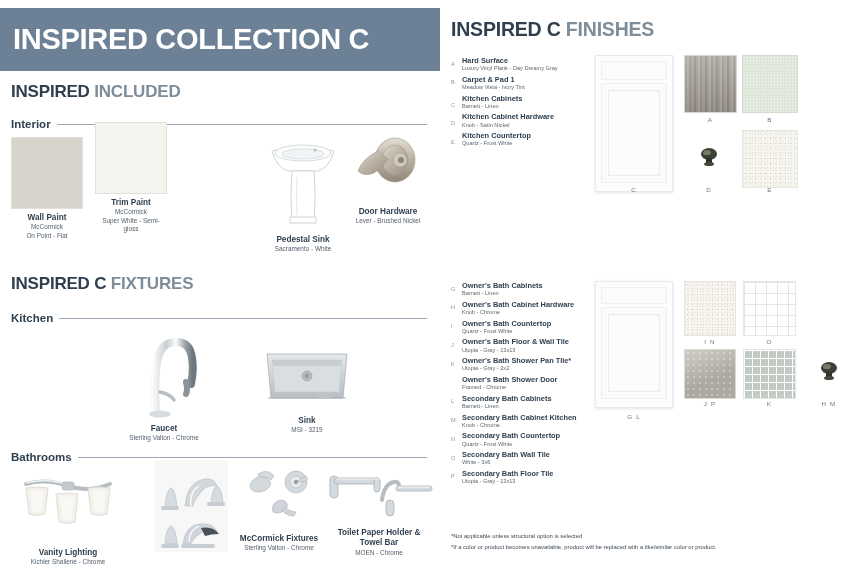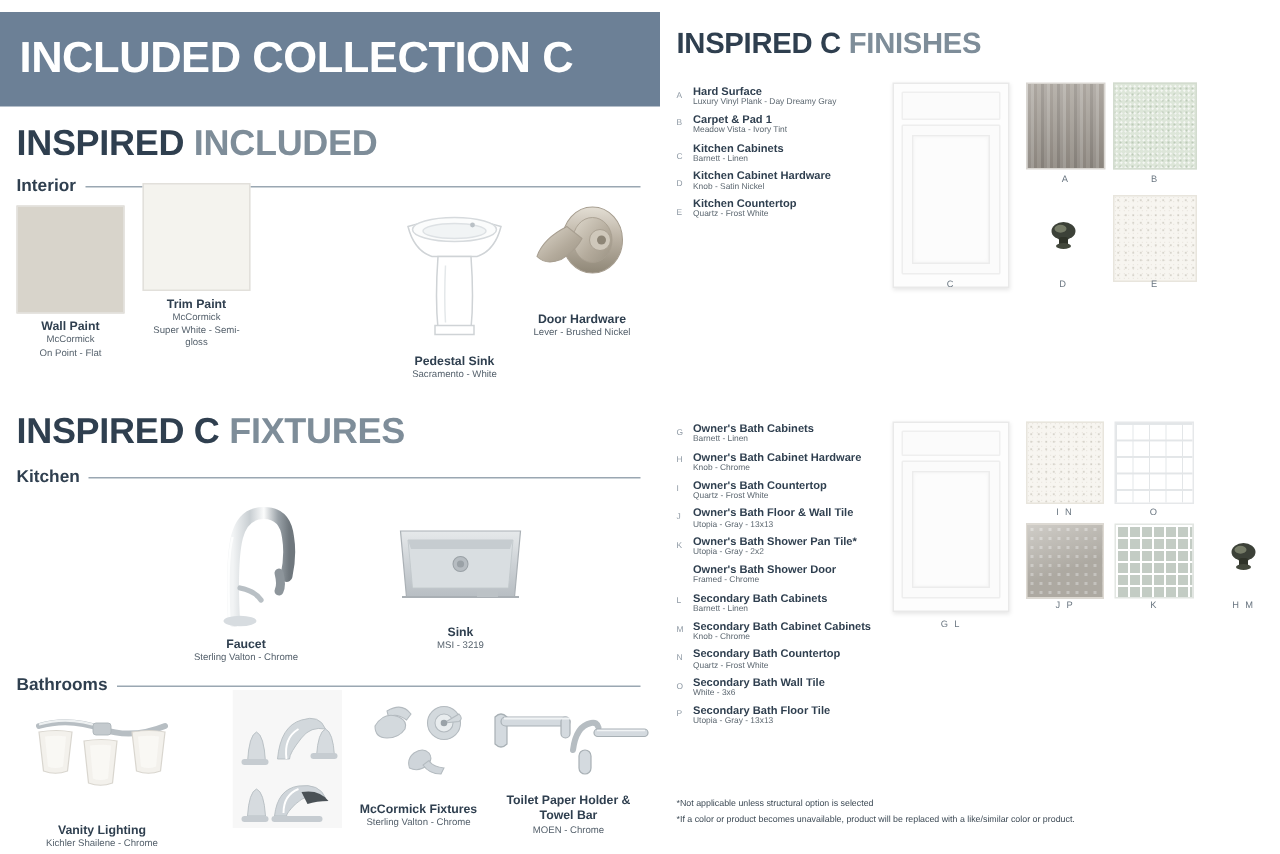--- a/index.html
+++ b/index.html
@@ -16,21 +16,21 @@
 
   .title-band {
     position: absolute; left: 0; top: 8px; width: 440px; height: 63px;
     background: #6c8096; display: flex; align-items: center;
   }
   .title-band .txt {
     color: #ffffff; font-size: 29px; font-weight: bold; letter-spacing: -0.3px;
     padding-left: 13px; white-space: nowrap;
   }
 
-  .sec-head { position: absolute; font-size: 24px; font-weight: bold; letter-spacing: -0.2px; white-space: nowrap; }
+  .sec-head { position: absolute; font-size: 17px; font-weight: bold; letter-spacing: -0.2px; white-space: nowrap; }
   .sec-head .w1 { color: #2f3f4f; }
   .sec-head .w2 { color: #7e8d99; font-weight: bold; }
 
   .sub-head { position: absolute; display: flex; align-items: center; width: 416px; }
   .sub-head .lbl { font-size: 11.5px; font-weight: bold; color: #2f3f4f; white-space: nowrap; padding-right: 6px; }
   .sub-head .rule { flex: 1; height: 1px; background: #9aa7b2; }
 
   .item { position: absolute; text-align: center; }
   .item .cap-t { font-size: 8.2px; font-weight: bold; color: #2f3f4f; line-height: 1.25; }
   .item .cap-s { font-size: 6.4px; color: #55616c; line-height: 1.3; }
@@ -156,21 +156,21 @@
   .knob { position: absolute; }
 </style>
 </head>
 <body>
 
 <div class="page">
 
   <div class="left-col">
 
     <div class="title-band">
-      <span class="txt">INCLUDED COLLECTION C</span>
+      <span class="txt">INSPIRED COLLECTION C</span>
     </div>
 
     <div class="sec-head" style="left:11px; top:82px;">
       <span class="w1">INSPIRED</span>
       <span class="w2">INCLUDED</span>
     </div>
 
     <div class="sub-head" style="left:11px; top:118px;">
       <span class="lbl">Interior</span>
       <span class="rule"></span>
@@ -461,21 +461,21 @@
         <div class="ft">Owner's Bath Shower Door</div>
         <div class="fs">Framed - Chrome</div>
       </div>
       <div class="frow">
         <span class="ltr">L</span>
         <div class="ft">Secondary Bath Cabinets</div>
         <div class="fs">Barnett - Linen</div>
       </div>
       <div class="frow">
         <span class="ltr">M</span>
-        <div class="ft">Secondary Bath Cabinet Cabinets</div>
+        <div class="ft">Secondary Bath Cabinet Kitchen</div>
         <div class="fs">Knob - Chrome</div>
       </div>
       <div class="frow">
         <span class="ltr">N</span>
         <div class="ft">Secondary Bath Countertop</div>
         <div class="fs">Quartz - Frost White</div>
       </div>
       <div class="frow">
         <span class="ltr">O</span>
         <div class="ft">Secondary Bath Wall Tile</div>

